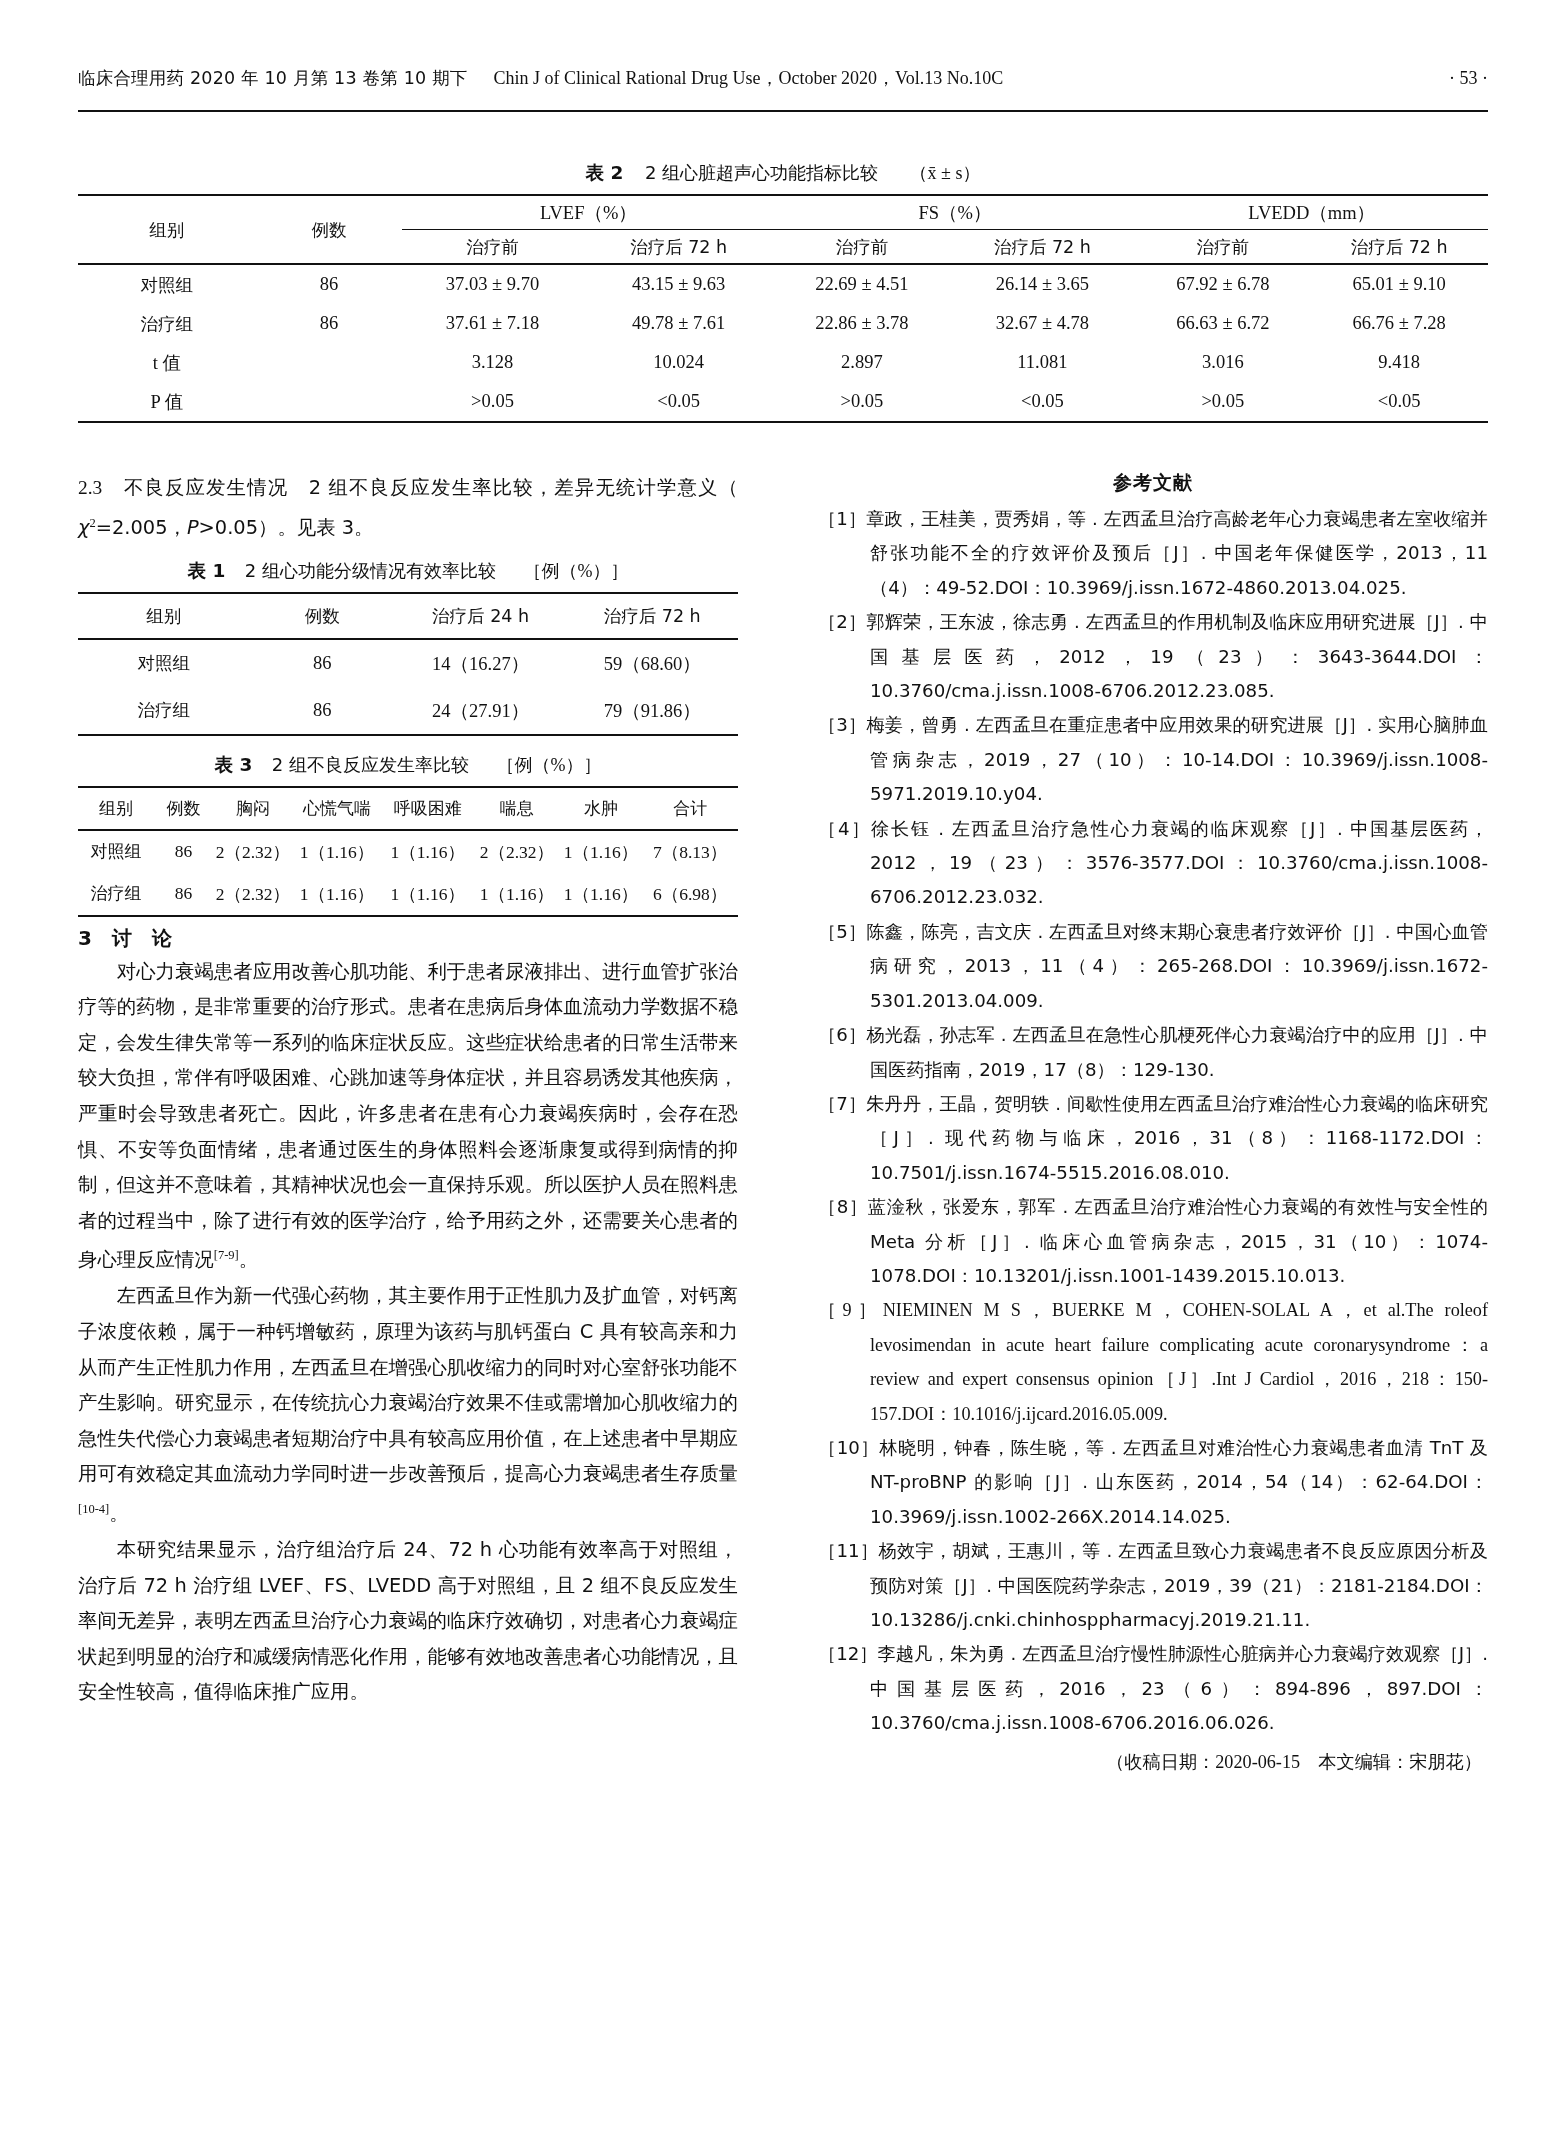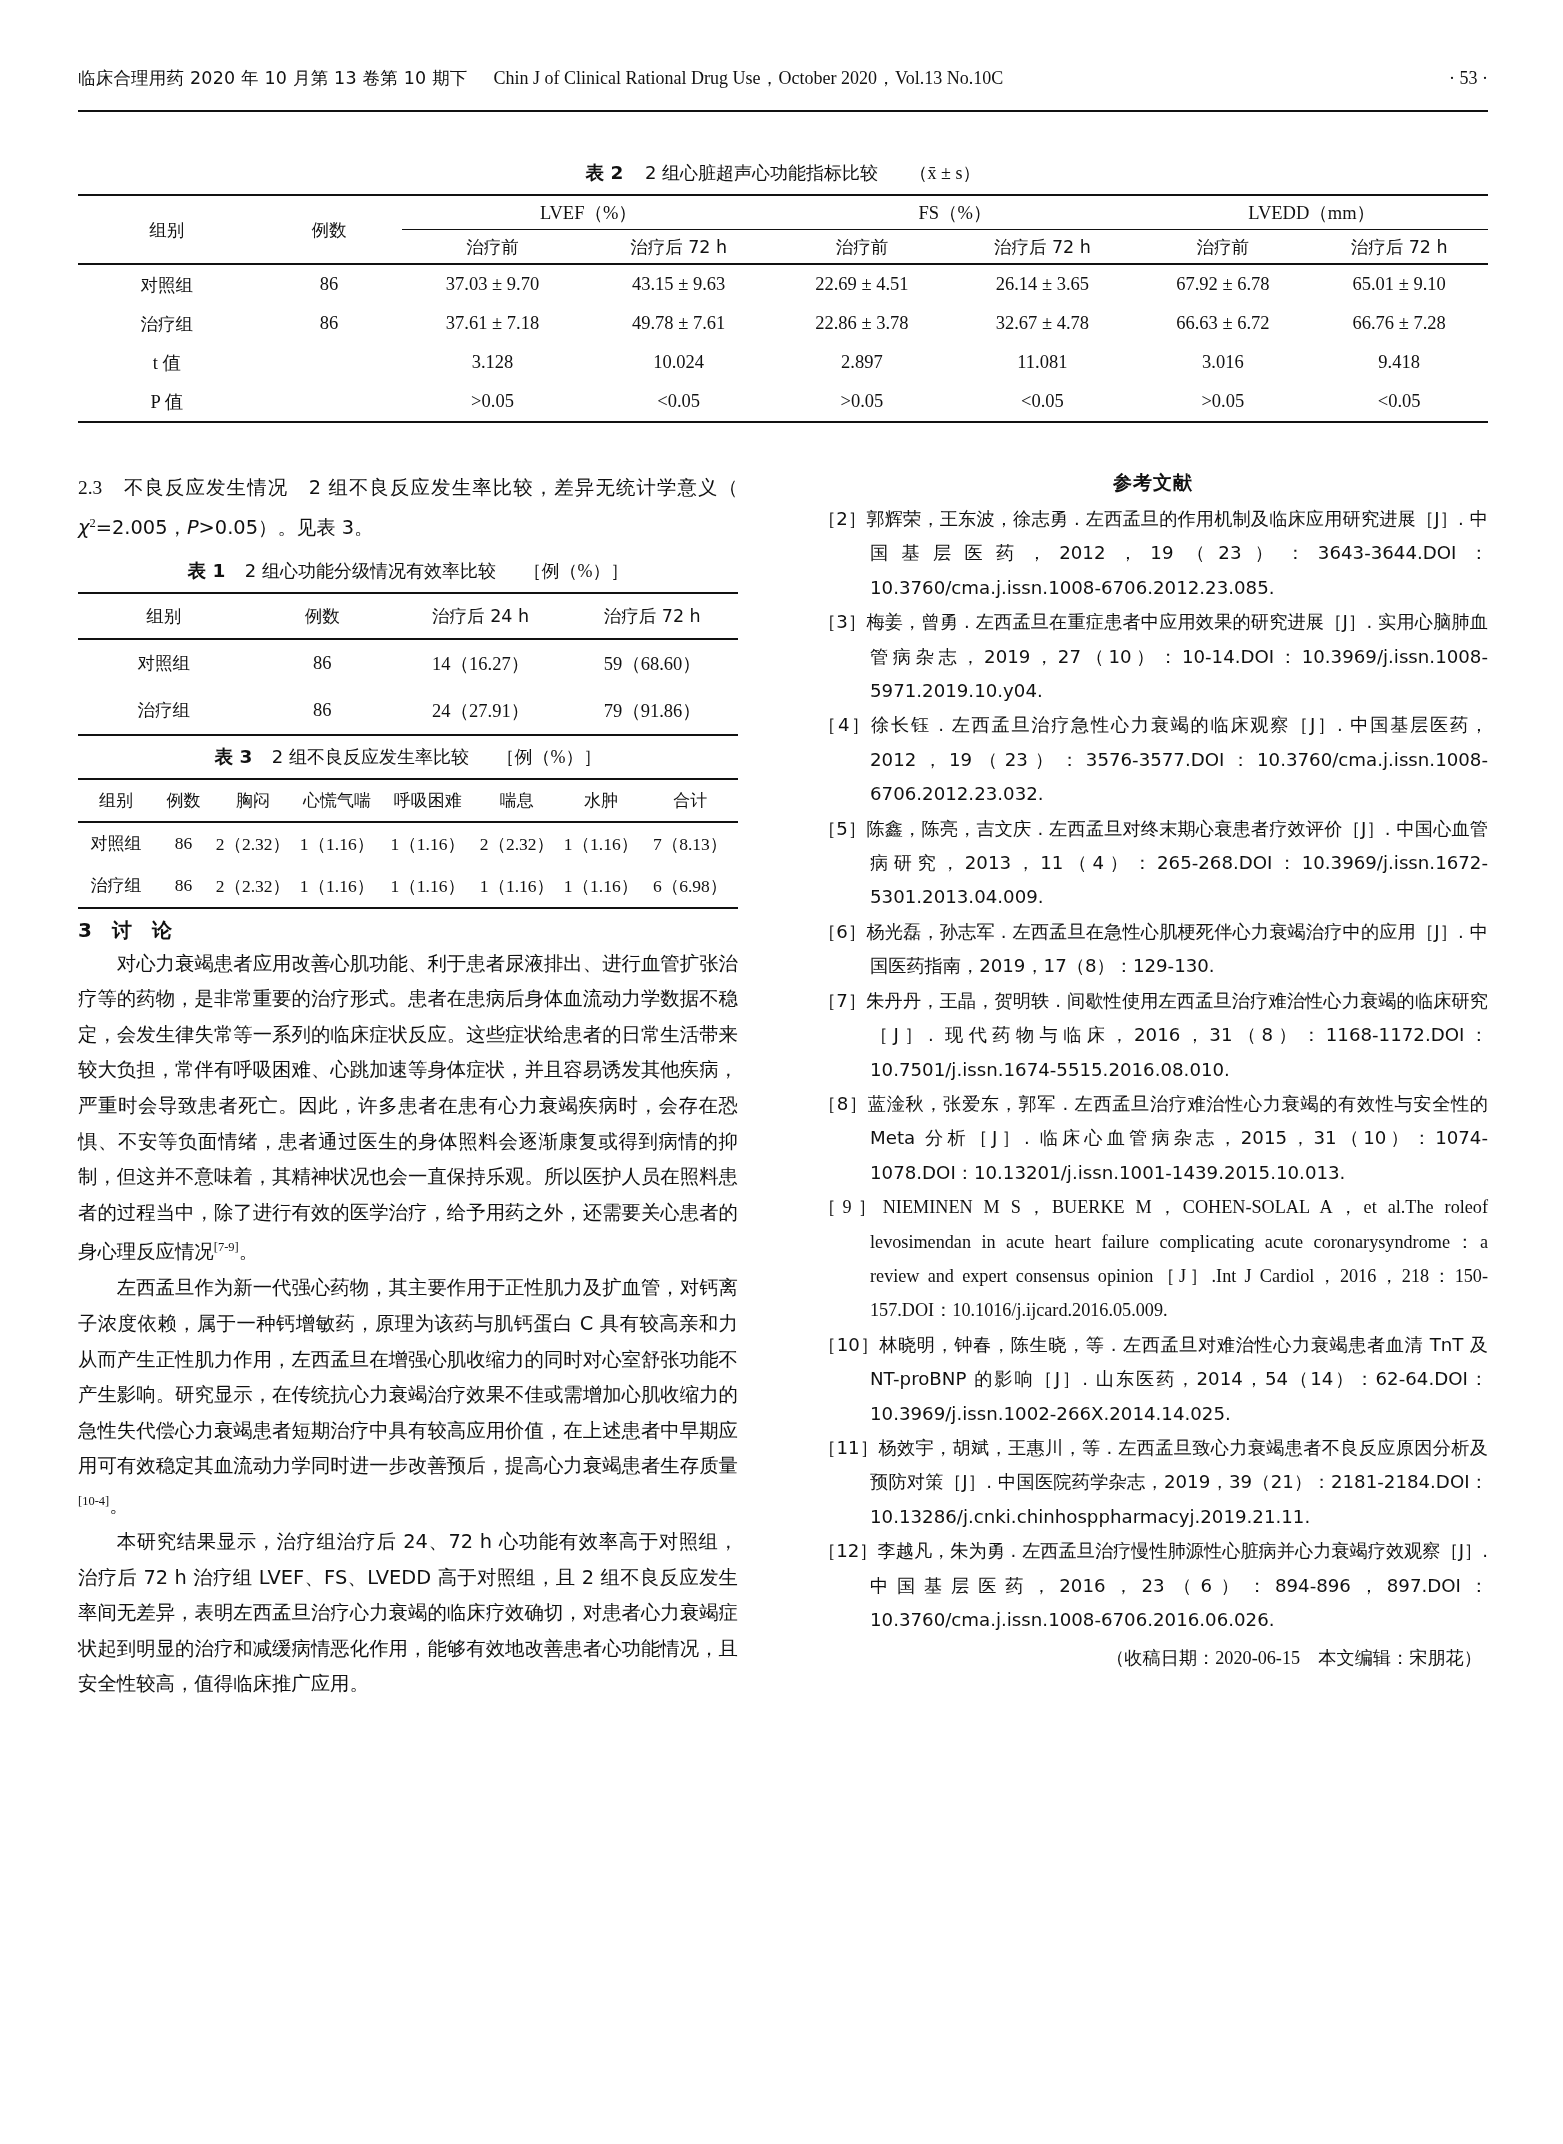--- a/index.html
+++ b/index.html
@@ -315,21 +315,21 @@
         <tr class="tbl-bottom">
           <td class="cn">治疗组</td>
           <td class="num">86</td>
           <td class="num">24（27.91）</td>
           <td class="num">79（91.86）</td>
         </tr>
       </tbody>
         </table>
     </div>
 
-    <div class="tbl-block" style="margin-top:8px">
+    <div class="tbl-block" style="margin-top:16px">
       <div class="tbl-caption">
         <span class="cap-no">表 3</span>
         <span style="display:inline-block;width:10px"></span>
         <span class="cap-txt">2 组不良反应发生率比较</span>
         <span style="display:inline-block;width:18px"></span>
         <span class="cap-unit">［例（%）］</span>
       </div>
       <table class="sci t3">
         <colgroup>
           <col style="width:11.5%">
@@ -381,20 +381,21 @@
     <p class="body-cn indent">对心力衰竭患者应用改善心肌功能、利于患者尿液排出、进行血管扩张治疗等的药物，是非常重要的治疗形式。患者在患病后身体血流动力学数据不稳定，会发生律失常等一系列的临床症状反应。这些症状给患者的日常生活带来较大负担，常伴有呼吸困难、心跳加速等身体症状，并且容易诱发其他疾病，严重时会导致患者死亡。因此，许多患者在患有心力衰竭疾病时，会存在恐惧、不安等负面情绪，患者通过医生的身体照料会逐渐康复或得到病情的抑制，但这并不意味着，其精神状况也会一直保持乐观。所以医护人员在照料患者的过程当中，除了进行有效的医学治疗，给予用药之外，还需要关心患者的身心理反应情况<span class="sup">[7-9]</span>。</p>
 
     <p class="body-cn indent">左西孟旦作为新一代强心药物，其主要作用于正性肌力及扩血管，对钙离子浓度依赖，属于一种钙增敏药，原理为该药与肌钙蛋白 C 具有较高亲和力从而产生正性肌力作用，左西孟旦在增强心肌收缩力的同时对心室舒张功能不产生影响。研究显示，在传统抗心力衰竭治疗效果不佳或需增加心肌收缩力的急性失代偿心力衰竭患者短期治疗中具有较高应用价值，在上述患者中早期应用可有效稳定其血流动力学同时进一步改善预后，提高心力衰竭患者生存质量<span class="sup">[10-4]</span>。</p>
 
     <p class="body-cn indent">本研究结果显示，治疗组治疗后 24、72 h 心功能有效率高于对照组，治疗后 72 h 治疗组 LVEF、FS、LVEDD 高于对照组，且 2 组不良反应发生率间无差异，表明左西孟旦治疗心力衰竭的临床疗效确切，对患者心力衰竭症状起到明显的治疗和减缓病情恶化作用，能够有效地改善患者心功能情况，且安全性较高，值得临床推广应用。</p>
   </div>
 
   <div class="col-right">
     <div class="ref-title">参考文献</div>
 
+    <p class="ref-item">［1］章政，王桂美，贾秀娟，等 . 左西孟旦治疗高龄老年心力衰竭患者左室收缩并舒张功能不全的疗效评价及预后［J］. 中国老年保健医学，2013，11（4）：49-52.DOI：10.3969/j.issn.1672-4860.2013.04.025.</p>
     <p class="ref-item">［2］郭辉荣，王东波，徐志勇 . 左西孟旦的作用机制及临床应用研究进展［J］. 中国基层医药，2012，19（23）：3643-3644.DOI：10.3760/cma.j.issn.1008-6706.2012.23.085.</p>
     <p class="ref-item">［3］梅姜，曾勇 . 左西孟旦在重症患者中应用效果的研究进展［J］. 实用心脑肺血管病杂志，2019，27（10）：10-14.DOI：10.3969/j.issn.1008-5971.2019.10.y04.</p>
     <p class="ref-item">［4］徐长钰 . 左西孟旦治疗急性心力衰竭的临床观察［J］. 中国基层医药，2012，19（23）：3576-3577.DOI：10.3760/cma.j.issn.1008-6706.2012.23.032.</p>
     <p class="ref-item">［5］陈鑫，陈亮，吉文庆 . 左西孟旦对终末期心衰患者疗效评价［J］. 中国心血管病研究，2013，11（4）：265-268.DOI：10.3969/j.issn.1672-5301.2013.04.009.</p>
     <p class="ref-item">［6］杨光磊，孙志军 . 左西孟旦在急性心肌梗死伴心力衰竭治疗中的应用［J］. 中国医药指南，2019，17（8）：129-130.</p>
     <p class="ref-item">［7］朱丹丹，王晶，贺明轶 . 间歇性使用左西孟旦治疗难治性心力衰竭的临床研究［J］. 现代药物与临床，2016，31（8）：1168-1172.DOI：10.7501/j.issn.1674-5515.2016.08.010.</p>
     <p class="ref-item">［8］蓝淦秋，张爱东，郭军 . 左西孟旦治疗难治性心力衰竭的有效性与安全性的 Meta 分析［J］. 临床心血管病杂志，2015，31（10）：1074-1078.DOI：10.13201/j.issn.1001-1439.2015.10.013.</p>
     <p class="ref-item en" style="font-family:'Liberation Serif',serif">［9］NIEMINEN M S，BUERKE M，COHEN-SOLAL A，et al.The roleof levosimendan in acute heart failure complicating acute coronarysyndrome：a review and expert consensus opinion［J］.Int J Cardiol，2016，218：150-157.DOI：10.1016/j.ijcard.2016.05.009.</p>
     <p class="ref-item">［10］林晓明，钟春，陈生晓，等 . 左西孟旦对难治性心力衰竭患者血清 TnT 及 NT-proBNP 的影响［J］. 山东医药，2014，54（14）：62-64.DOI：10.3969/j.issn.1002-266X.2014.14.025.</p>
     <p class="ref-item">［11］杨效宇，胡斌，王惠川，等 . 左西孟旦致心力衰竭患者不良反应原因分析及预防对策［J］. 中国医院药学杂志，2019，39（21）：2181-2184.DOI：10.13286/j.cnki.chinhosppharmacyj.2019.21.11.</p>

